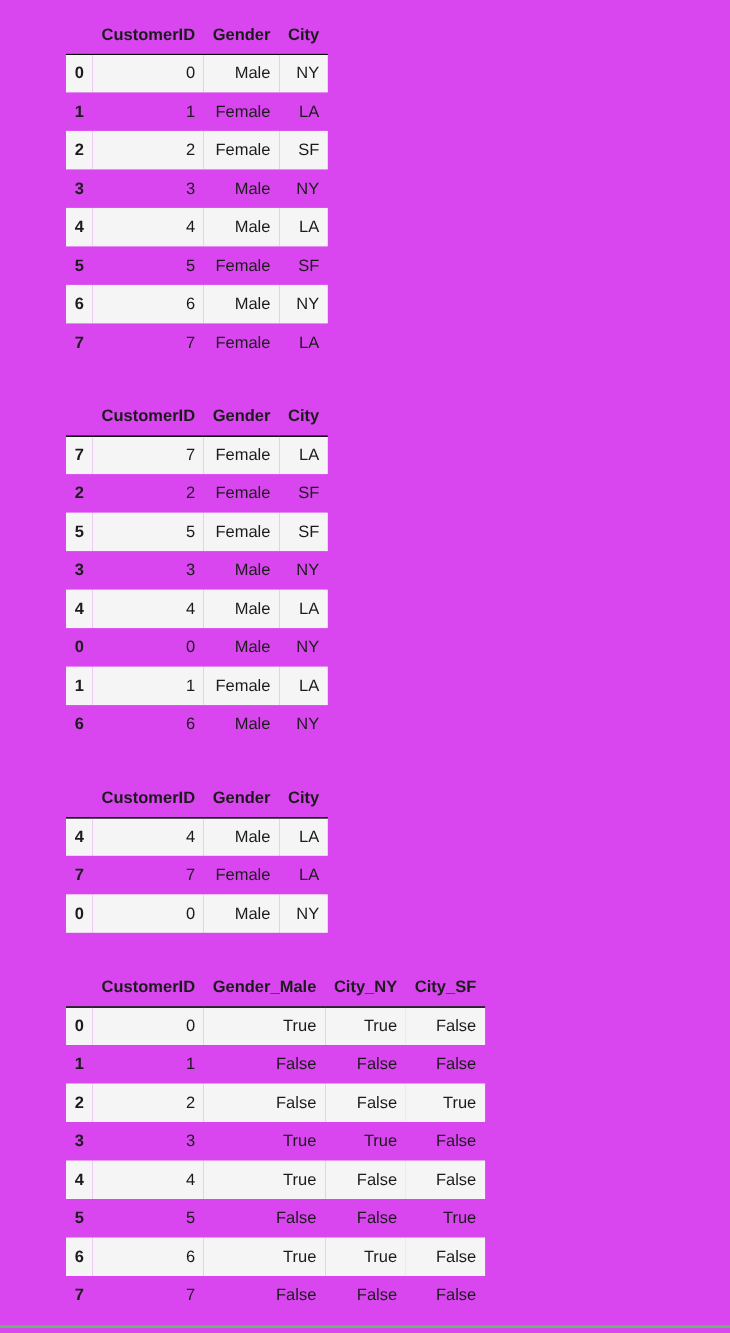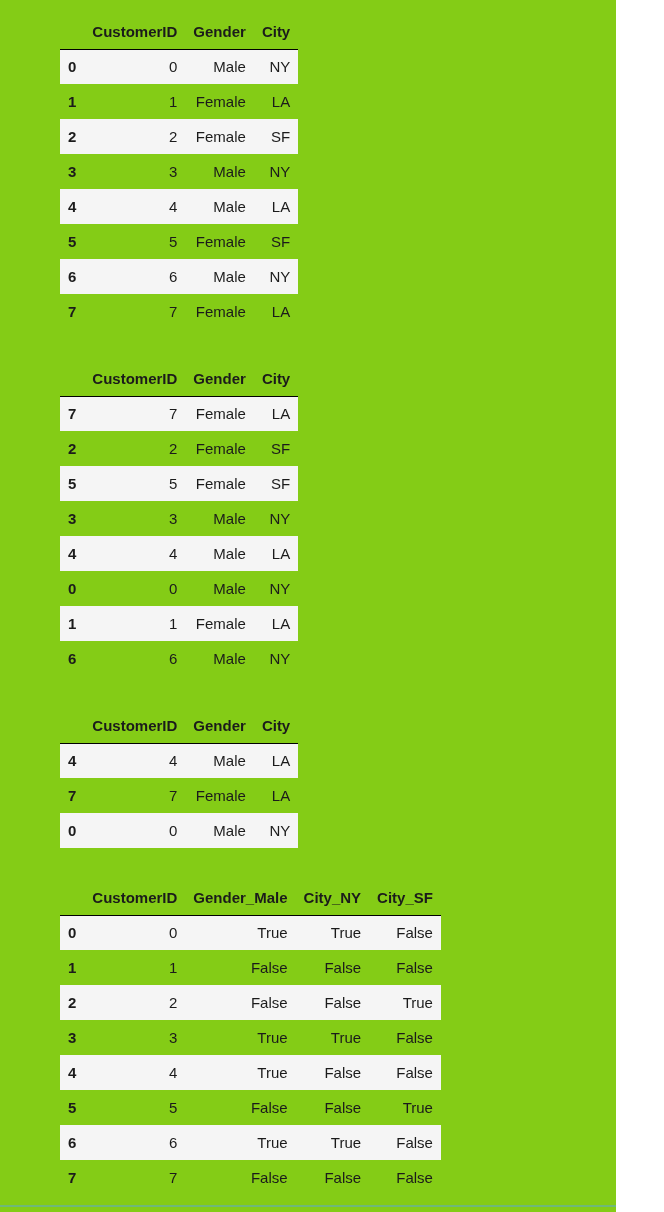--- a/index.html
+++ b/index.html
@@ -4,23 +4,23 @@
 <style>
   * { box-sizing: border-box; }
   html, body { margin: 0; padding: 0; }
   body {
     background: #ffffff;
     font-family: "Liberation Sans", sans-serif;
     color: #1b1b1b;
   }
   .page {
     position: relative;
-    width: 616px;
+    width: 664px;
     height: 1212px;
-    background: #84cc16;
+    background: #d946ef;
     overflow: hidden;
   }
   .outputs {
     padding-left: 60px;
     padding-top: 14px;
   }
   table.dataframe {
     border-collapse: collapse;
     border-spacing: 0;
     font-size: 15px;

